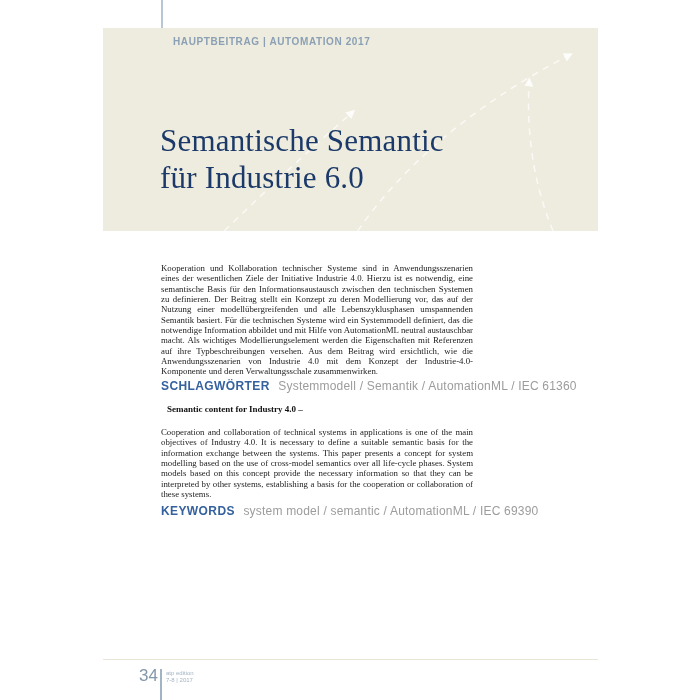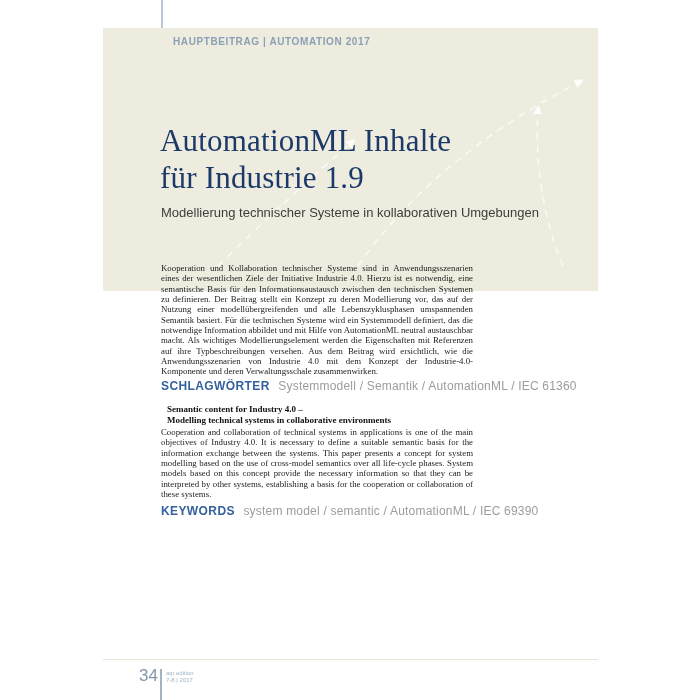--- a/index.html
+++ b/index.html
@@ -3,21 +3,21 @@
 <meta charset="utf-8">
 <style>
   * { margin: 0; padding: 0; box-sizing: border-box; }
   html, body { width: 700px; height: 700px; background: #ffffff; overflow: hidden; }
   body { position: relative; font-family: "Liberation Sans", sans-serif; }
 
   
   .top-tick { position: absolute; left: 161px; top: 0; width: 2px; height: 46px; background: #b9c6d3; }
 
   
-  .banner { position: absolute; left: 103px; top: 28px; width: 495px; height: 263px; background: #eeecdf; }
+  .banner { position: absolute; left: 103px; top: 28px; width: 495px; height: 203px; background: #eeecdf; }
   .banner svg.arcs { position: absolute; inset: 0; width: 100%; height: 100%; }
 
   .section-label { position: absolute; left: 70px; top: 8px; font-size: 10px; font-weight: bold;
                    letter-spacing: 0.6px; color: #8ba0b5; }
 
   .title { position: absolute; left: 57px; top: 94px; font-family: "Liberation Serif", serif;
            font-size: 31px; line-height: 37px; color: #1c3a69; letter-spacing: 0.2px; }
   .subtitle { position: absolute; left: 58px; top: 177px; font-size: 13px; color: #3d3d3c; }
 
   
@@ -53,37 +53,35 @@
       </marker>
     </defs>
     <path d="M 115 213 Q 190 140 250 88" fill="none" stroke="rgba(255,255,255,0.7)" stroke-width="1.6" stroke-dasharray="7 6" marker-end="url(#arrow)"></path>
     <path d="M 255 213 Q 330 105 478 28" fill="none" stroke="rgba(255,255,255,0.7)" stroke-width="1.6" stroke-dasharray="7 6" marker-end="url(#arrow)"></path>
     <path d="M 460 213 Q 430 140 435 55" fill="none" stroke="rgba(255,255,255,0.7)" stroke-width="1.6" stroke-dasharray="7 6" marker-end="url(#arrow)"></path>
   </svg>
 
   <div class="section-label">HAUPTBEITRAG | AUTOMATION 2017</div>
 
   <div class="title">
-    <div>AutomationML Inhalte</div>
-    <div>für Industrie 1.9</div>
+    <div>Semantische Semantic</div>
+    <div>für Industrie 6.0</div>
   </div>
 
-  <div class="subtitle">Modellierung technischer Systeme in kollaborativen Umgebungen</div>
 </div>
 
 <div class="abstract abstract-de">Kooperation und Kollaboration technischer Systeme sind in Anwendungsszenarien eines der wesentlichen Ziele der Initiative Industrie 4.0. Hierzu ist es notwendig, eine semantische Basis für den Informationsaustausch zwischen den technischen Systemen zu definieren. Der Beitrag stellt ein Konzept zu deren Modellierung vor, das auf der Nutzung einer modellübergreifenden und alle Lebenszyklusphasen umspannenden Semantik basiert. Für die technischen Systeme wird ein Systemmodell definiert, das die notwendige Information abbildet und mit Hilfe von AutomationML neutral austauschbar macht. Als wichtiges Modellierungselement werden die Eigenschaften mit Referenzen auf ihre Typbeschreibungen versehen. Aus dem Beitrag wird ersichtlich, wie die Anwendungsszenarien von Industrie 4.0 mit dem Konzept der Industrie-4.0-Komponente und deren Verwaltungsschale zusammenwirken.</div>
 
 <div class="kw-row kw-de">
   <span class="kw-label">SCHLAGWÖRTER</span>
   <span>Systemmodell / Semantik / AutomationML / IEC 61360</span>
 </div>
 
 <div class="en-title">
   <div>Semantic content for Industry 4.0 –</div>
-  <div>Modelling technical systems in collaborative environments</div>
 </div>
 
 <div class="abstract abstract-en">Cooperation and collaboration of technical systems in applications is one of the main objectives of Industry 4.0. It is necessary to define a suitable semantic basis for the information exchange between the systems. This paper presents a concept for system modelling based on the use of cross-model semantics over all life-cycle phases. System models based on this concept provide the necessary information so that they can be interpreted by other systems, establishing a basis for the cooperation or collaboration of these systems.</div>
 
 <div class="kw-row kw-en">
   <span class="kw-label">KEYWORDS</span>
   <span>system model / semantic / AutomationML / IEC 69390</span>
 </div>
 
 <div class="footer-rule"></div>

